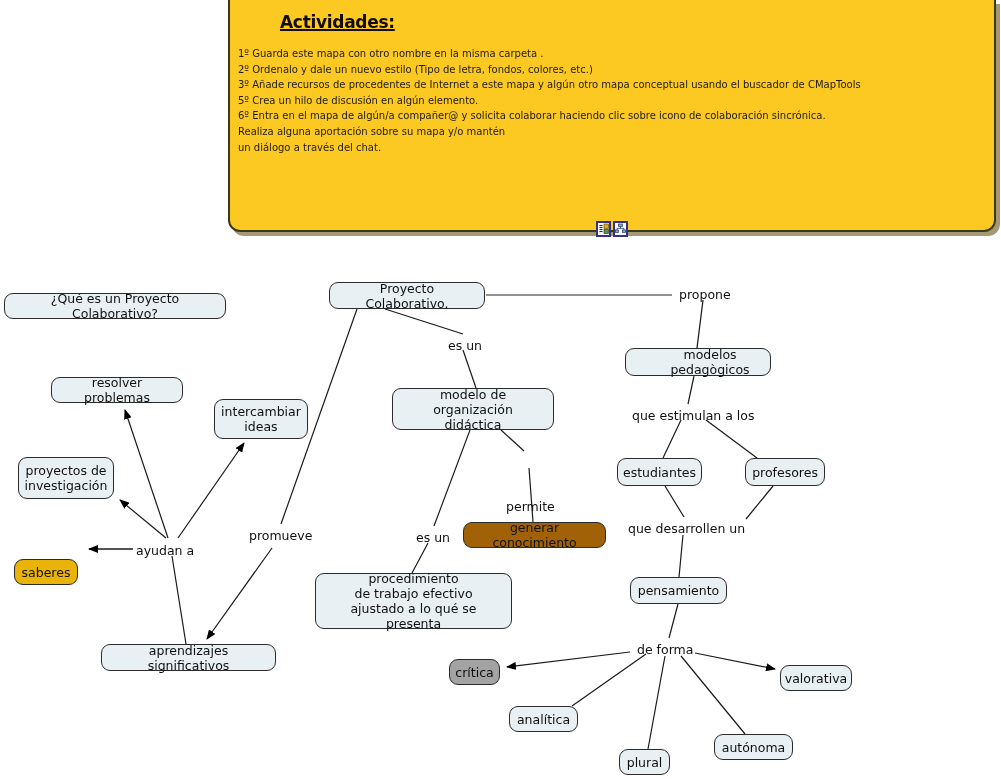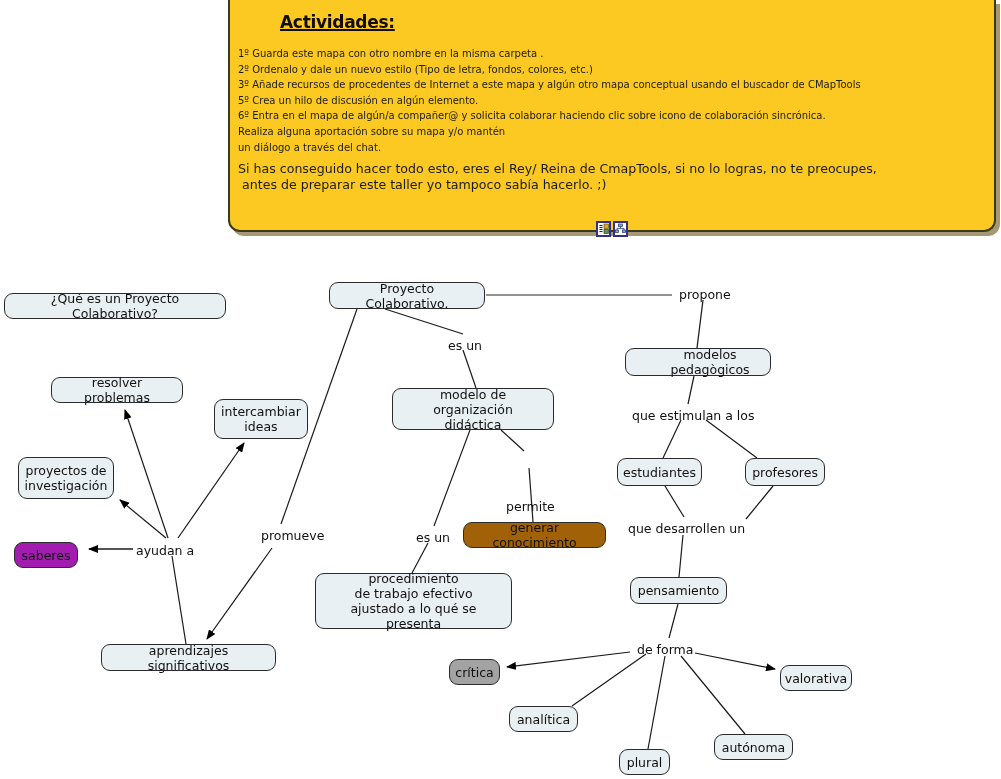--- a/index.html
+++ b/index.html
@@ -128,22 +128,20 @@
 
 <div id="annotation-box">
   <div class="ann-title">Actividades:</div>
   <div class="ann-body">1º Guarda este mapa con otro nombre en la misma carpeta .
 2º Ordenalo y dale un nuevo estilo (Tipo de letra, fondos, colores, etc.)
 3º Añade recursos de procedentes de Internet a este mapa y algún otro mapa conceptual usando el buscador de CMapTools
 5º Crea un hilo de discusión en algún elemento.
 6º Entra en el mapa de algún/a compañer@ y solicita colaborar haciendo clic sobre icono de colaboración sincrónica.
 Realiza alguna aportación sobre su mapa y/o mantén
 un diálogo a través del chat.</div>
-  <div class="ann-para2">Si has conseguido hacer todo esto, eres el Rey/ Reina de CmapTools, si no lo logras, no te preocupes,
- antes de preparar este taller yo tampoco sabía hacerlo. ;)</div>
 </div>
 
 <div id="resource-icons">
   <div class="res-icon">
     <svg width="13" height="14" viewBox="0 0 13 14">
       <rect x="0.5" y="0.5" width="12" height="13" fill="#ffffff" stroke="#31318c" stroke-width="1"></rect>
       <rect x="2" y="2" width="4" height="10" fill="#f2f2f2"></rect>
       <line x1="2.5" y1="3.5" x2="5.5" y2="3.5" stroke="#222" stroke-width="1"></line>
       <line x1="2.5" y1="5.5" x2="5.5" y2="5.5" stroke="#222" stroke-width="1"></line>
       <line x1="2.5" y1="7.5" x2="5.5" y2="7.5" stroke="#222" stroke-width="1"></line>
@@ -226,41 +224,41 @@
 </svg>
 
 <div id="nodes-layer">
     <div class="node" style="left: 4px; top: 293px; width: 222px; height: 26px; background: rgb(233, 240, 243); border-color: rgb(43, 43, 43);">¿Qué es un Proyecto Colaborativo?</div>
     <div class="node" style="left: 329px; top: 282px; width: 156px; height: 27px; background: rgb(233, 240, 243); border-color: rgb(43, 43, 43);">Proyecto Colaborativo.</div>
     <div class="node" style="left: 51px; top: 377px; width: 132px; height: 26px; background: rgb(233, 240, 243); border-color: rgb(43, 43, 43);">resolver problemas</div>
     <div class="node" style="left: 214px; top: 399px; width: 94px; height: 40px; background: rgb(233, 240, 243); border-color: rgb(43, 43, 43);">intercambiar
 ideas</div>
     <div class="node" style="left: 18px; top: 457px; width: 96px; height: 42px; background: rgb(233, 240, 243); border-color: rgb(43, 43, 43);">proyectos de
 investigación</div>
-    <div class="node" style="left: 14px; top: 542px; width: 64px; height: 26px; background: #a21caf; border-color: rgb(43, 43, 43); padding-left: 8px;">saberes</div>
+    <div class="node" style="left: 14px; top: 559px; width: 64px; height: 26px; background: #eab308; border-color: rgb(43, 43, 43); padding-left: 8px;">saberes</div>
     <div class="node" style="left: 101px; top: 644px; width: 175px; height: 27px; background: rgb(233, 240, 243); border-color: rgb(43, 43, 43);">aprendizajes significativos</div>
     <div class="node" style="left: 392px; top: 388px; width: 162px; height: 42px; background: rgb(233, 240, 243); border-color: rgb(43, 43, 43); text-align: center;">modelo de organización
 didáctica</div>
     <div class="node" style="left: 463px; top: 522px; width: 143px; height: 26px; background: #a16207; border-color: rgb(43, 43, 43);">generar conocimiento</div>
     <div class="node" style="left: 315px; top: 573px; width: 197px; height: 56px; background: rgb(233, 240, 243); border-color: rgb(43, 43, 43);">procedimiento
 de trabajo efectivo
 ajustado a lo qué se presenta</div>
     <div class="node" style="left: 625px; top: 348px; width: 146px; height: 28px; background: rgb(233, 240, 243); border-color: rgb(43, 43, 43); padding-left: 32px;">modelos pedagògicos</div>
     <div class="node" style="left: 617px; top: 458px; width: 85px; height: 28px; background: rgb(233, 240, 243); border-color: rgb(43, 43, 43);">estudiantes</div>
     <div class="node" style="left: 745px; top: 458px; width: 80px; height: 28px; background: rgb(233, 240, 243); border-color: rgb(43, 43, 43);">profesores</div>
     <div class="node" style="left: 630px; top: 577px; width: 97px; height: 27px; background: rgb(233, 240, 243); border-color: rgb(43, 43, 43);">pensamiento</div>
     <div class="node" style="left: 449px; top: 659px; width: 51px; height: 26px; background: #a3a3a3; border-color: rgb(43, 43, 43);">crítica</div>
     <div class="node" style="left: 509px; top: 706px; width: 69px; height: 26px; background: rgb(233, 240, 243); border-color: rgb(43, 43, 43);">analítica</div>
     <div class="node" style="left: 619px; top: 749px; width: 51px; height: 26px; background: rgb(233, 240, 243); border-color: rgb(43, 43, 43);">plural</div>
     <div class="node" style="left: 714px; top: 734px; width: 79px; height: 26px; background: rgb(233, 240, 243); border-color: rgb(43, 43, 43);">autónoma</div>
     <div class="node" style="left: 780px; top: 665px; width: 72px; height: 26px; background: rgb(233, 240, 243); border-color: rgb(43, 43, 43);">valorativa</div>
   </div>
 <div id="labels-layer">
     <div class="linklabel" style="left: 136px; top: 544px;">ayudan a</div>
-    <div class="linklabel" style="left: 249px; top: 529px; margin-left: 12px;">promueve</div>
+    <div class="linklabel" style="left: 249px; top: 529px;">promueve</div>
     <div class="linklabel" style="left: 448px; top: 339px;">es un</div>
     <div class="linklabel" style="left: 416px; top: 531px;">es un</div>
     <div class="linklabel" style="left: 506px; top: 456px; margin-top: 44px;">permite</div>
     <div class="linklabel" style="left: 679px; top: 288px;">propone</div>
     <div class="linklabel" style="left: 632px; top: 409px;">que estimulan a los</div>
     <div class="linklabel" style="left: 628px; top: 522px;">que desarrollen un</div>
     <div class="linklabel" style="left: 637px; top: 643px;">de forma</div>
   </div>
 
 </body></html>

